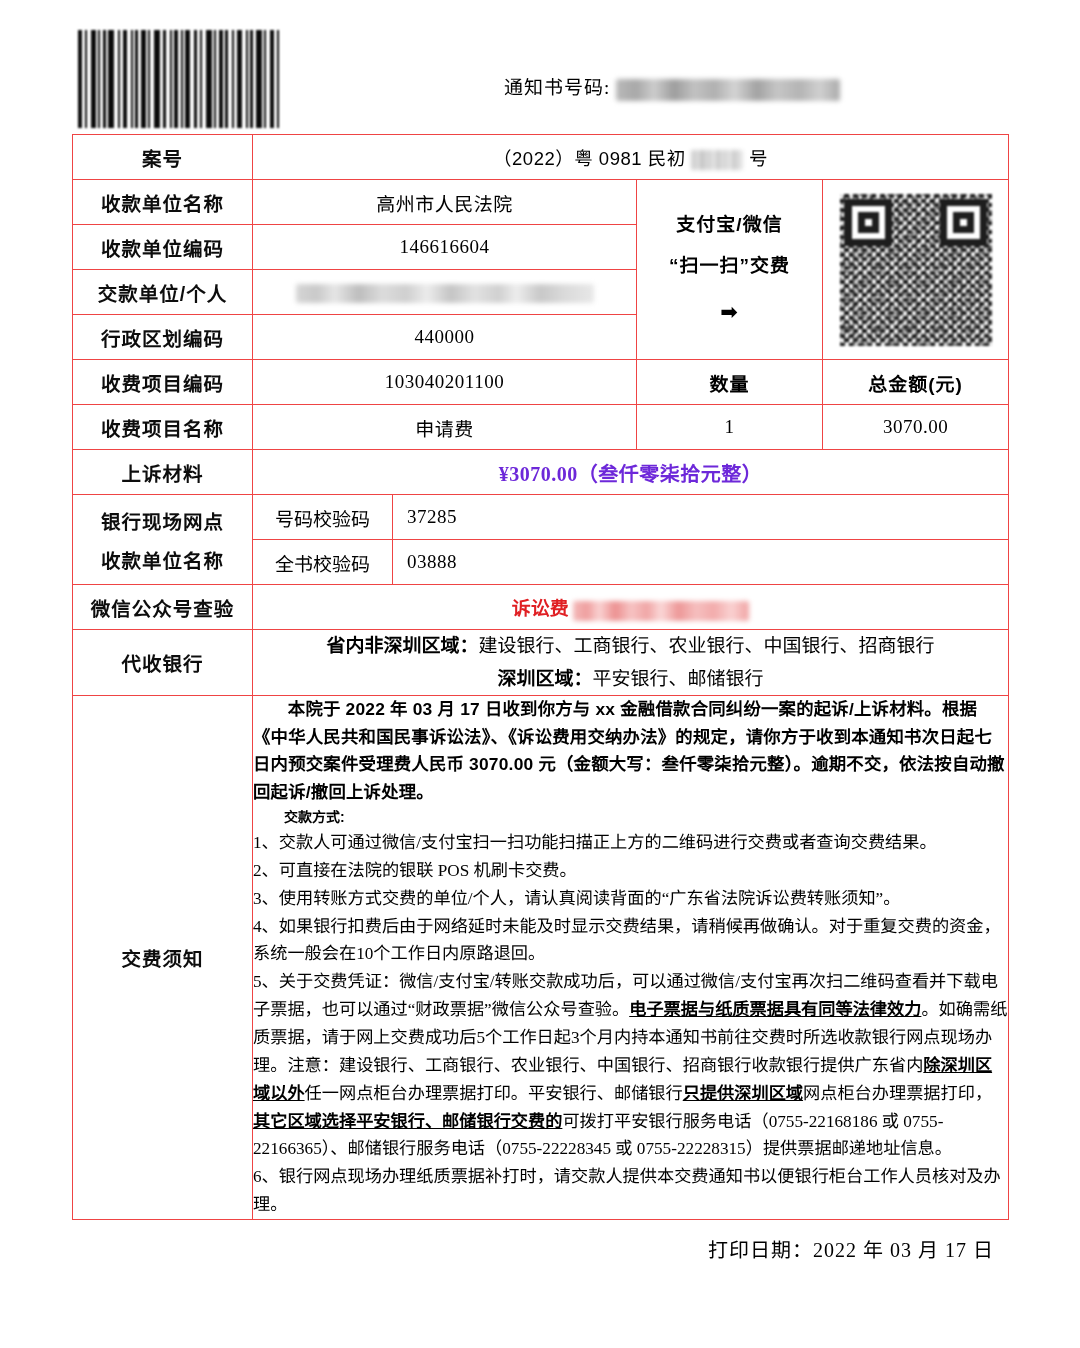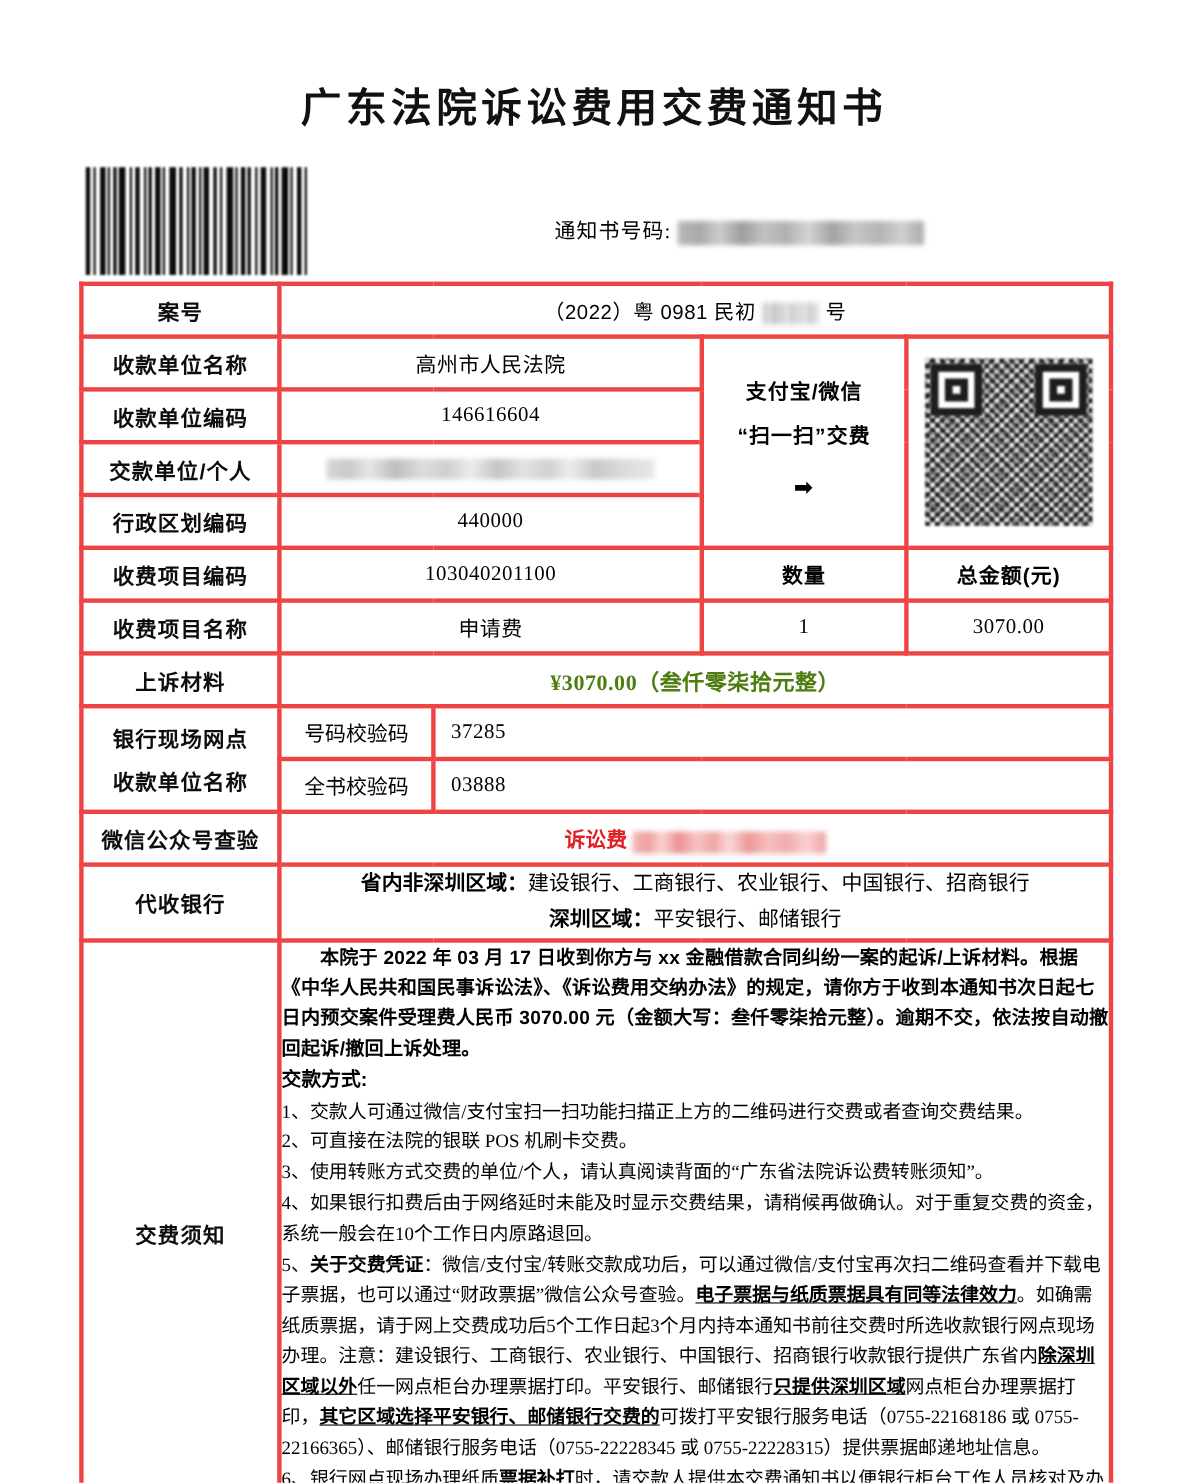--- a/index.html
+++ b/index.html
@@ -86,21 +86,21 @@
   }
 
   
   .tbl-wrap { padding: 0 72px; margin-top: 6px; }
   table.main {
     width: 936px;
     border-collapse: collapse;
     table-layout: fixed;
   }
   table.main td {
-    border: 4px solid #ef4444;
+    border: 1px solid #ef4444;
     padding: 0;
     vertical-align: middle;
     background: #fff;
   }
   .lbl {
     text-align: center;
     font-family: "Liberation Sans", "DejaVu Sans", sans-serif;
     font-weight: bold;
     font-size: 19.5px;
     letter-spacing: 1px;
@@ -155,21 +155,21 @@
     content: "";
     position: absolute;
     width: 33px; height: 33px;
     border: 7px solid #1d1d1d;
     background: #fff;
     box-shadow: inset 0 0 0 6px #fff, inset 0 0 0 13px #1d1d1d;
   }
   .qr::before { left: 5px; top: 5px; }
   .qr::after { right: 5px; top: 5px; }
   .amount-red {
-    color: #4d7c0f;
+    color: #6d28d9;
     font-weight: bold;
     font-size: 20px;
     text-align: center;
     letter-spacing: 0.5px;
   }
   .remark-red {
     color: #e01f23;
     font-weight: bold;
     font-size: 19px;
     text-align: center;
@@ -204,45 +204,45 @@
     font-family: "Liberation Sans", "DejaVu Sans", sans-serif;
     font-weight: bold;
     font-size: 17.4px;
     text-indent: 2em;
     line-height: 1.58;
     letter-spacing: 0.2px;
   }
   .notice .way-title {
     font-family: "Liberation Sans", "DejaVu Sans", sans-serif;
     font-weight: bold;
-    font-size: 18px;
+    font-size: 14px;
+    margin-left: 31px;
   }
   .notice .item { text-indent: 0; }
   .notice b.bd {
     font-family: "Liberation Sans", "DejaVu Sans", sans-serif;
-    font-weight: bold;
+    font-weight: normal;
   }
   .notice u.bu {
     font-family: "Liberation Sans", "DejaVu Sans", sans-serif;
     font-weight: bold;
     text-decoration: underline;
   }
   .print-date {
     text-align: right;
     padding: 14px 14px 0 0;
     font-size: 20px;
     letter-spacing: 1px;
   }
 </style>
 </head>
 <body>
 
 <div class="page">
 
-  <div class="doc-title">广东法院诉讼费用交费通知书</div>
 
   <div class="header-row">
     <div class="barcode" id="barcode">
         <i style="left: 0px; width: 4px;"></i>
         <i style="left: 7px; width: 2px;"></i>
         <i style="left: 13px; width: 5px;"></i>
         <i style="left: 20px; width: 2px;"></i>
         <i style="left: 25px; width: 3px;"></i>
         <i style="left: 30px; width: 6px;"></i>
         <i style="left: 40px; width: 2px;"></i>

